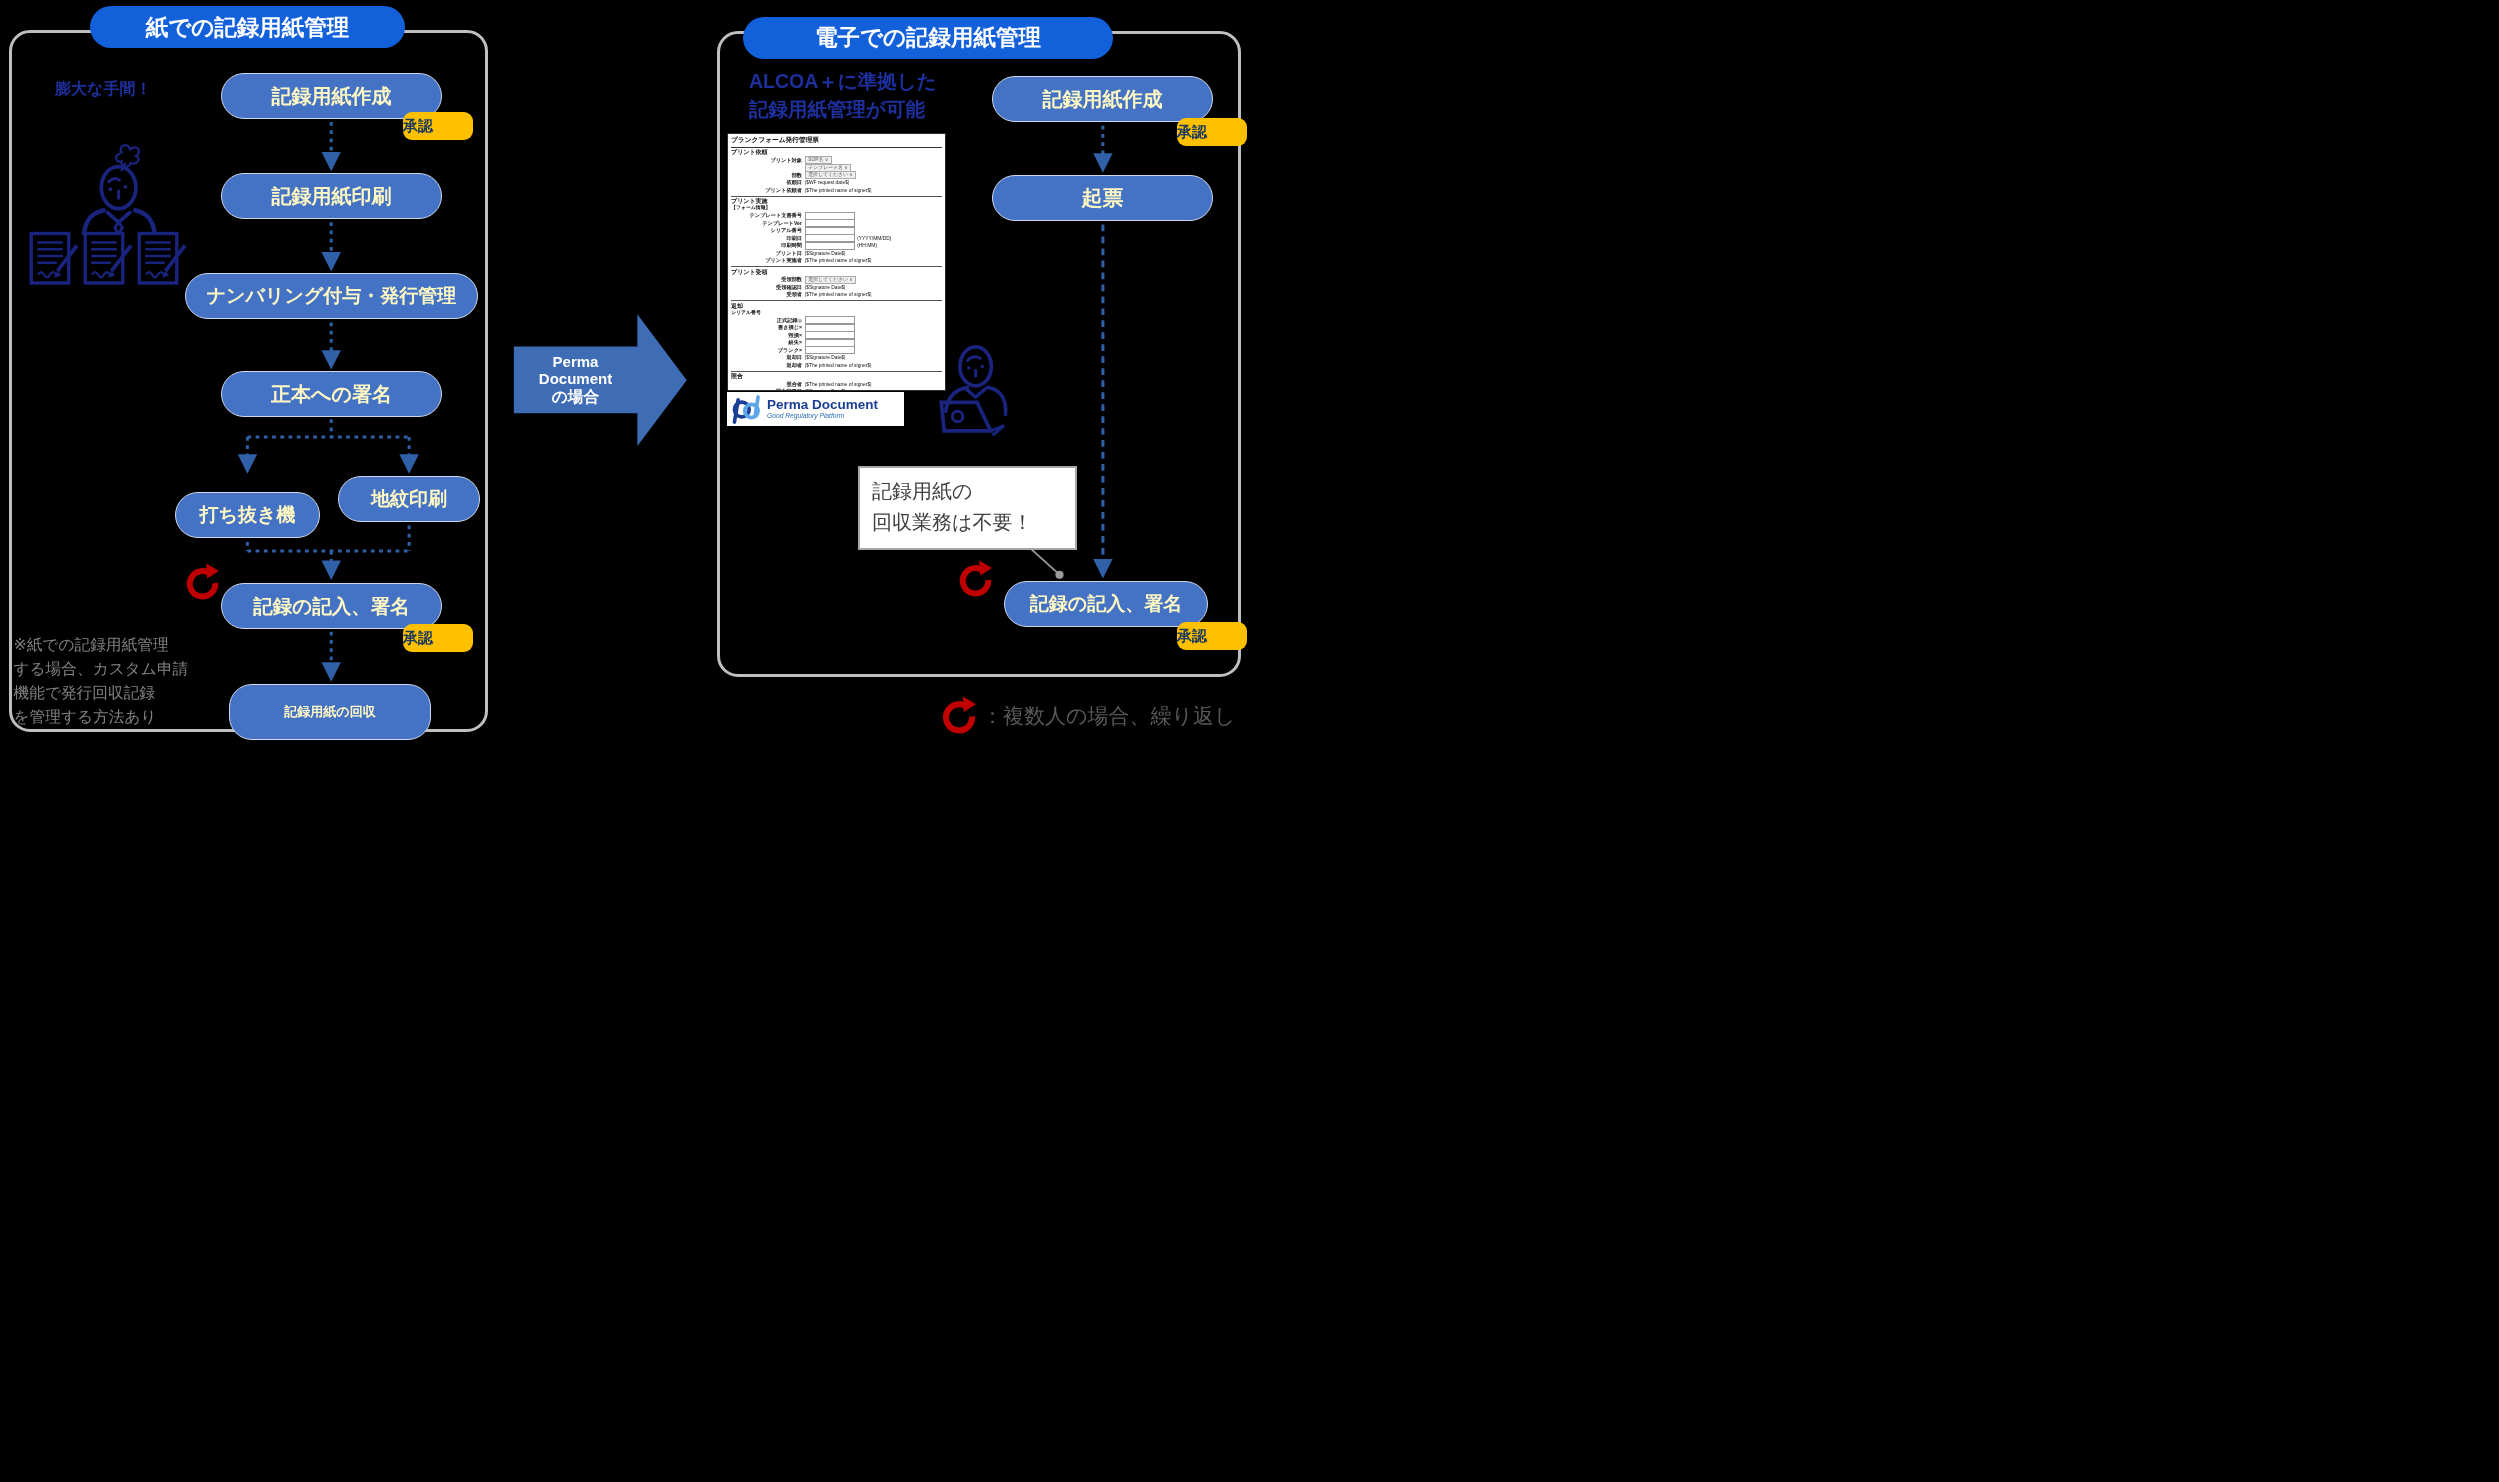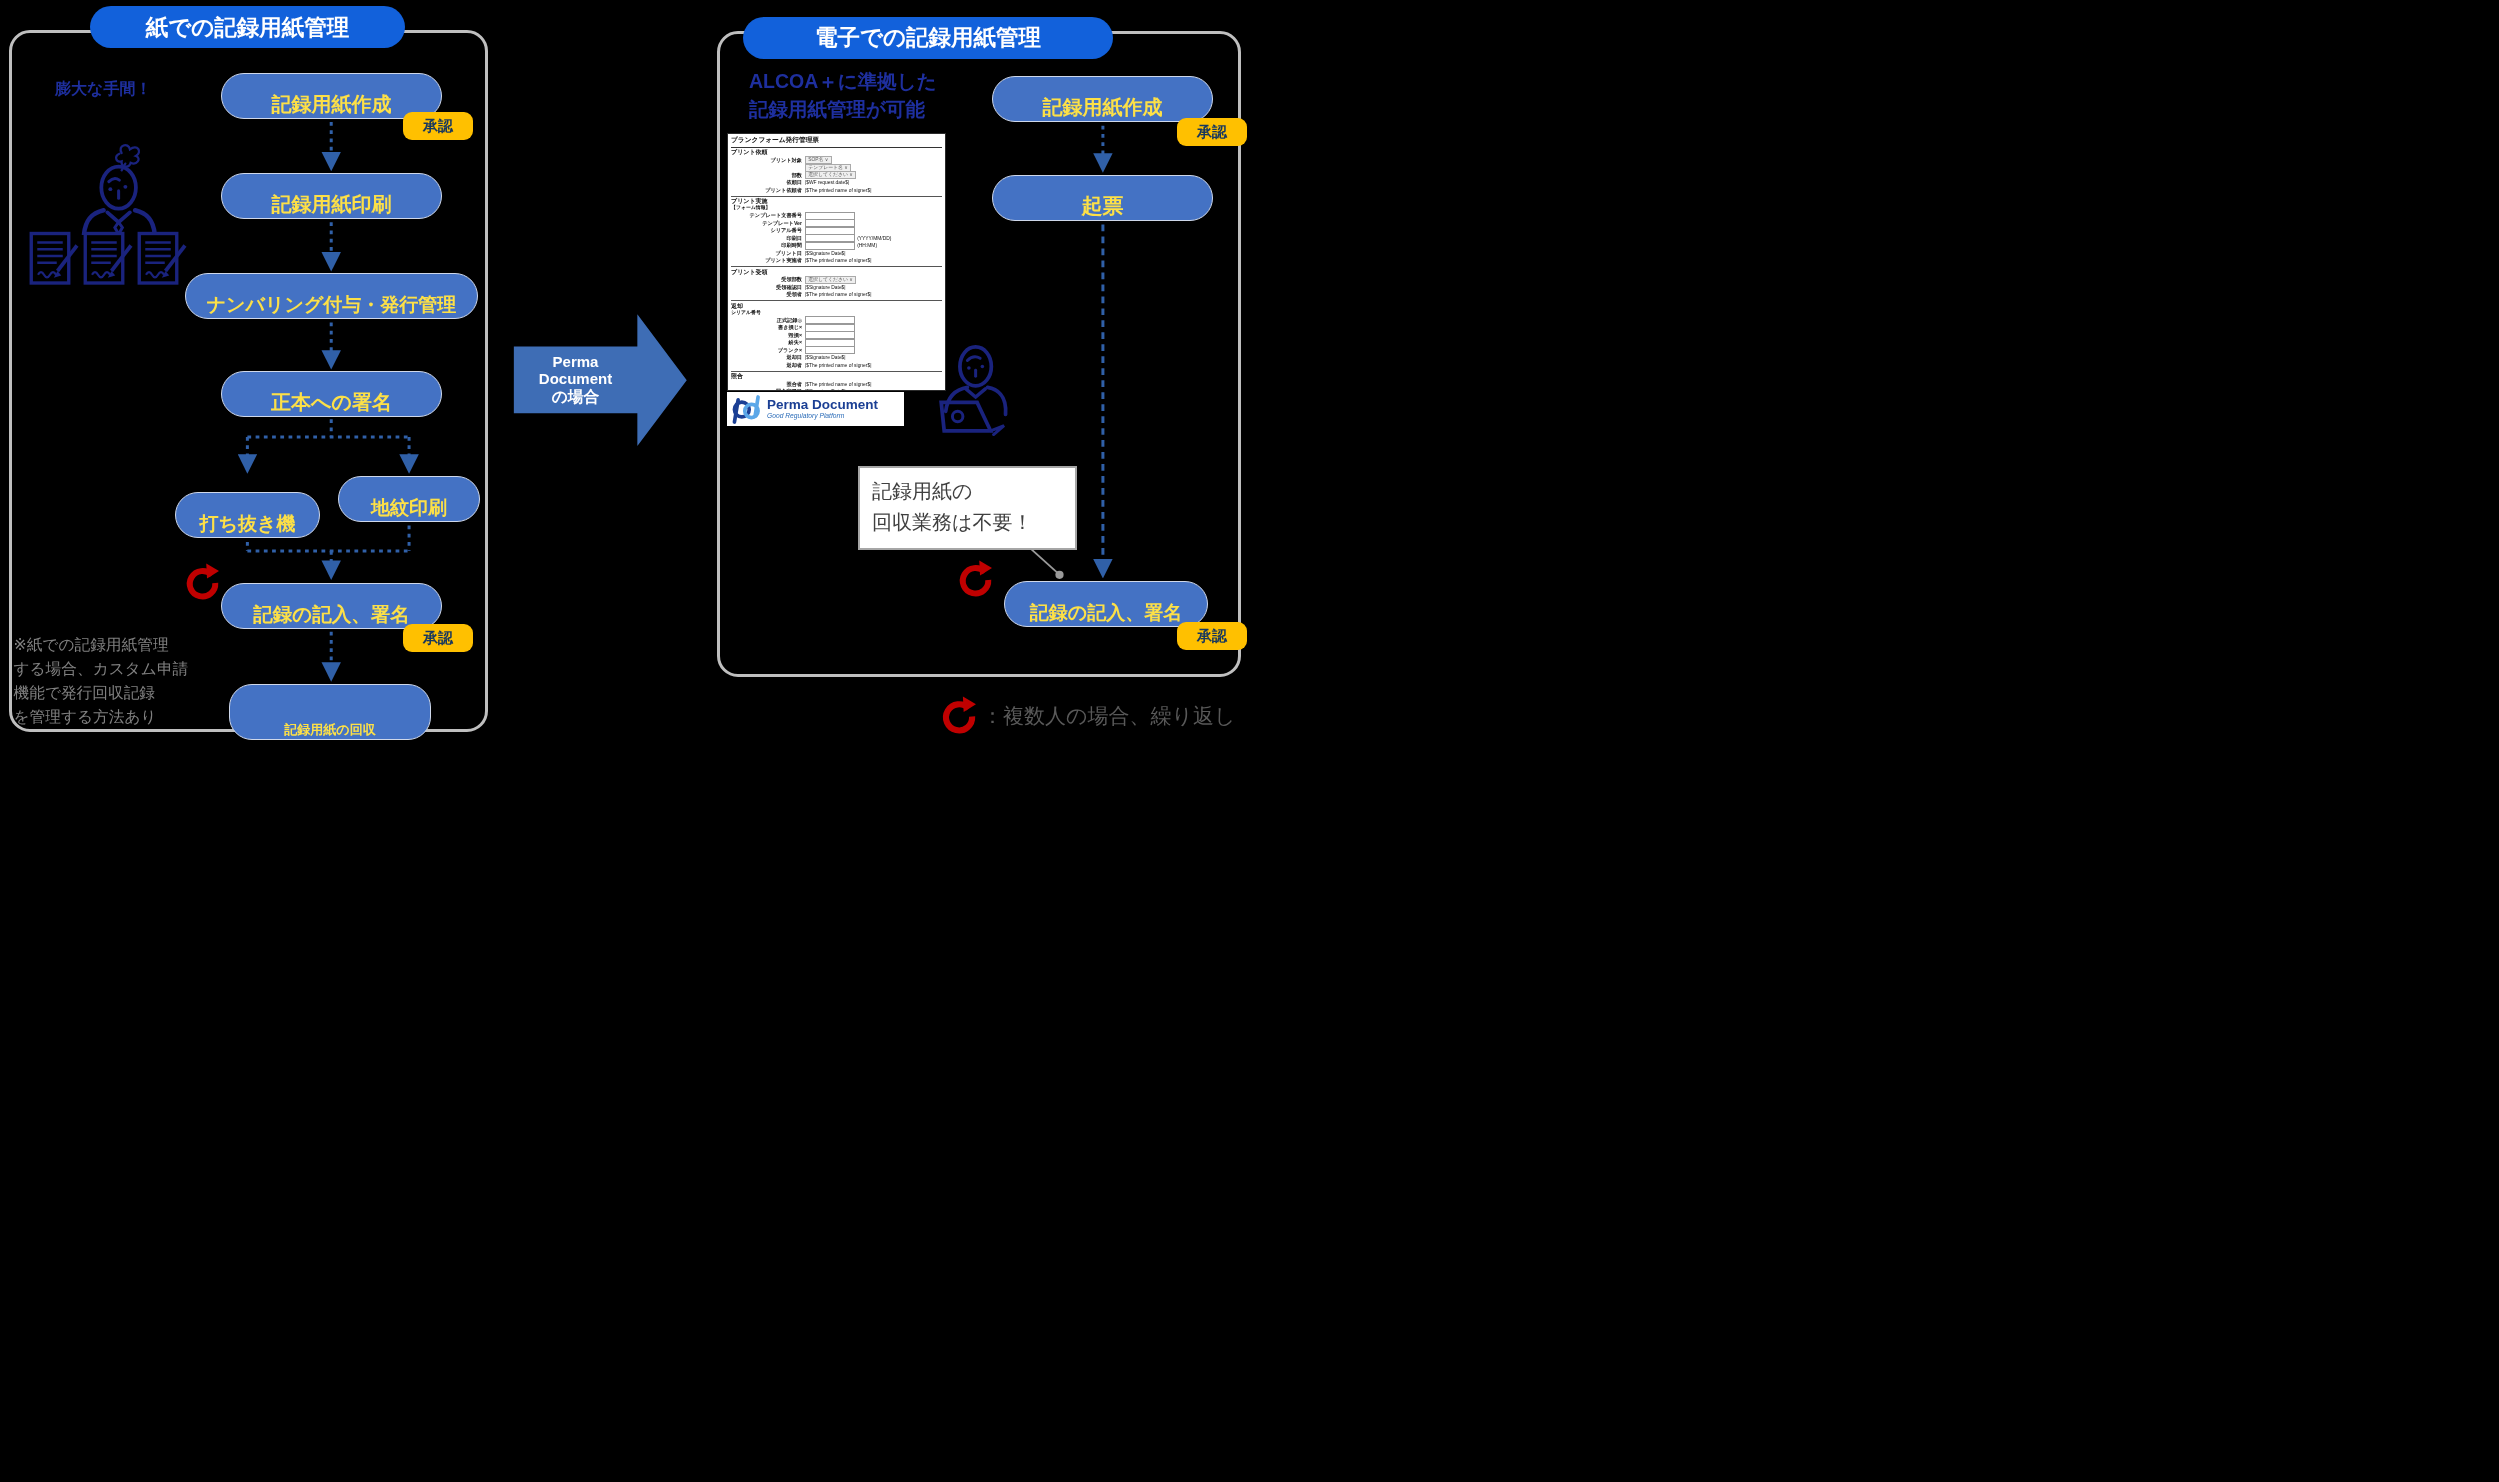--- a/index.html
+++ b/index.html
@@ -2,24 +2,24 @@
 <html style="font-size:12px"><head>
 <meta charset="utf-8">
 <style>
   html,body{margin:0;padding:0;background:#000;}
   body{width:1250px;height:741px;position:relative;overflow:hidden;
        font-family:"Liberation Sans","DejaVu Sans",sans-serif;}
   .abs{position:absolute;}
   .panel{position:absolute;border:3px solid #BFBFBF;border-radius:21px;background:transparent;box-sizing:border-box;}
   .pill{position:absolute;background:#1261DB;color:#fff;font-weight:700;text-align:center;
         border-radius:22px;display:flex;align-items:center;justify-content:center;z-index:6;}
-  .box{position:absolute;background:#4472C4;border:1.5px solid #cfd8ea;color:#fde047;font-weight:700;text-align:center;
-       border-radius:23px;display:flex;align-items:flex-end;justify-content:center;box-sizing:border-box;z-index:5;}
+  .box{position:absolute;background:#4472C4;border:1.5px solid #cfd8ea;color:#fef9c3;font-weight:700;text-align:center;
+       border-radius:23px;display:flex;align-items:center;justify-content:center;box-sizing:border-box;z-index:5;}
   .badge{position:absolute;background:#FFC000;color:#17375E;font-weight:700;font-size:15px;
-         border-radius:9px;display:flex;align-items:center;justify-content:center;z-index:7;}
+         border-radius:9px;display:flex;align-items:center;justify-content:flex-start;z-index:7;}
   .navy{color:#1E2F9E;font-weight:700;}
   .note{position:absolute;color:#808080;font-size:15.7px;line-height:24px;z-index:4;}
   .callout{position:absolute;background:#fff;border:2.2px solid #A6A6A6;color:#3F3F3F;
            font-size:20px;line-height:31px;padding:7.5px 12px;box-sizing:border-box;z-index:6;margin-left:48px;}
   .legend-text{position:absolute;color:#595959;font-size:21px;z-index:5;}
   svg{display:block;}
   .icon-svg{position:absolute;z-index:6;}
   
   .form{position:absolute;left:727px;top:133px;width:219px;height:258px;background:#fff;
         border:1.5px solid #2b2b2b;box-sizing:border-box;padding:1.5px 3px;color:#111;overflow:hidden;z-index:5;}

